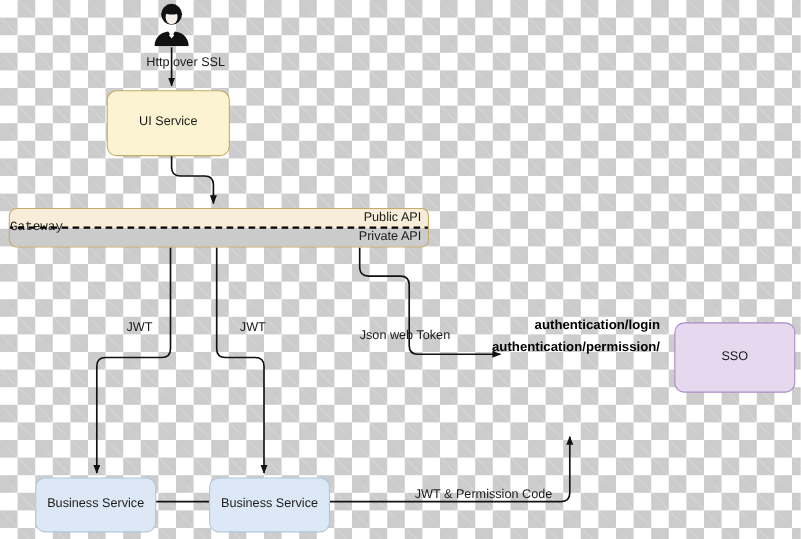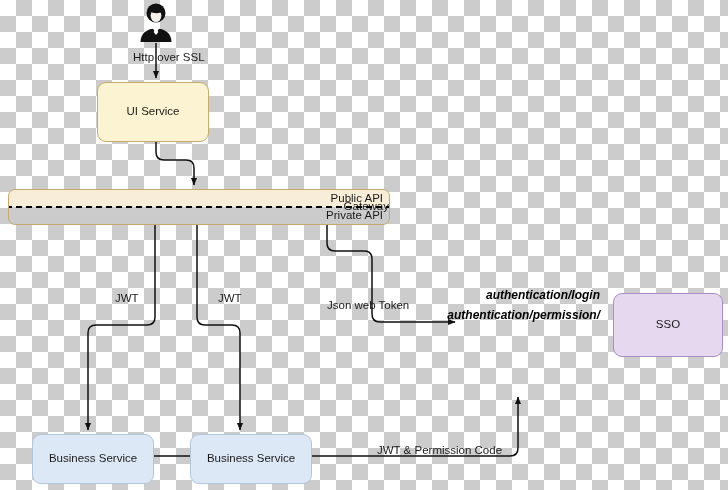--- a/index.html
+++ b/index.html
@@ -70,37 +70,38 @@
     height: 0;
     border-top: 2px dashed #000000;
     transform: translateY(-1px);
   }
   .gw-title {
     position: absolute;
     left: 0;
     right: 0;
     top: 50%;
     transform: translateY(-50%);
-    text-align: right;
-    font-size: 11.5px;
-    color: #1b1b1b;
+    text-align: left;
+    font-size: 11.5px;
+    color: #1b1b1b;
+    font-family: Liberation Mono, monospace;
   }
   .gw-api-label {
     position: absolute;
     right: 6px;
     font-size: 11.5px;
     color: #1b1b1b;
     white-space: nowrap;
   }
   .gw-api-public { top: 2px; }
   .gw-api-private { bottom: 2px; }
 
   .node-business {
     top: 434px;
-    width: 122px;
+    width: 110px;
     height: 50px;
     background: #dce8f6;
     border: 1px solid #b3c6da;
     border-radius: 9px;
   }
   .node-business-1 { left: 32px; }
   .node-business-2 { left: 190px; }
 
   .node-sso {
     left: 613px;
@@ -129,21 +130,21 @@
     position: absolute;
     left: 400px;
     top: 286px;
     width: 200px;
     text-align: right;
     font-size: 12px;
     font-weight: bold;
     color: #000000;
     line-height: 1.65;
   }
-  .auth-text-block div { white-space: nowrap; font-style: italic; }
+  .auth-text-block div { white-space: nowrap; }
 
   .actor {
     position: absolute;
     left: 136px;
     top: 2px;
     width: 40px;
     height: 40px;
   }
 </style>
 </head>

